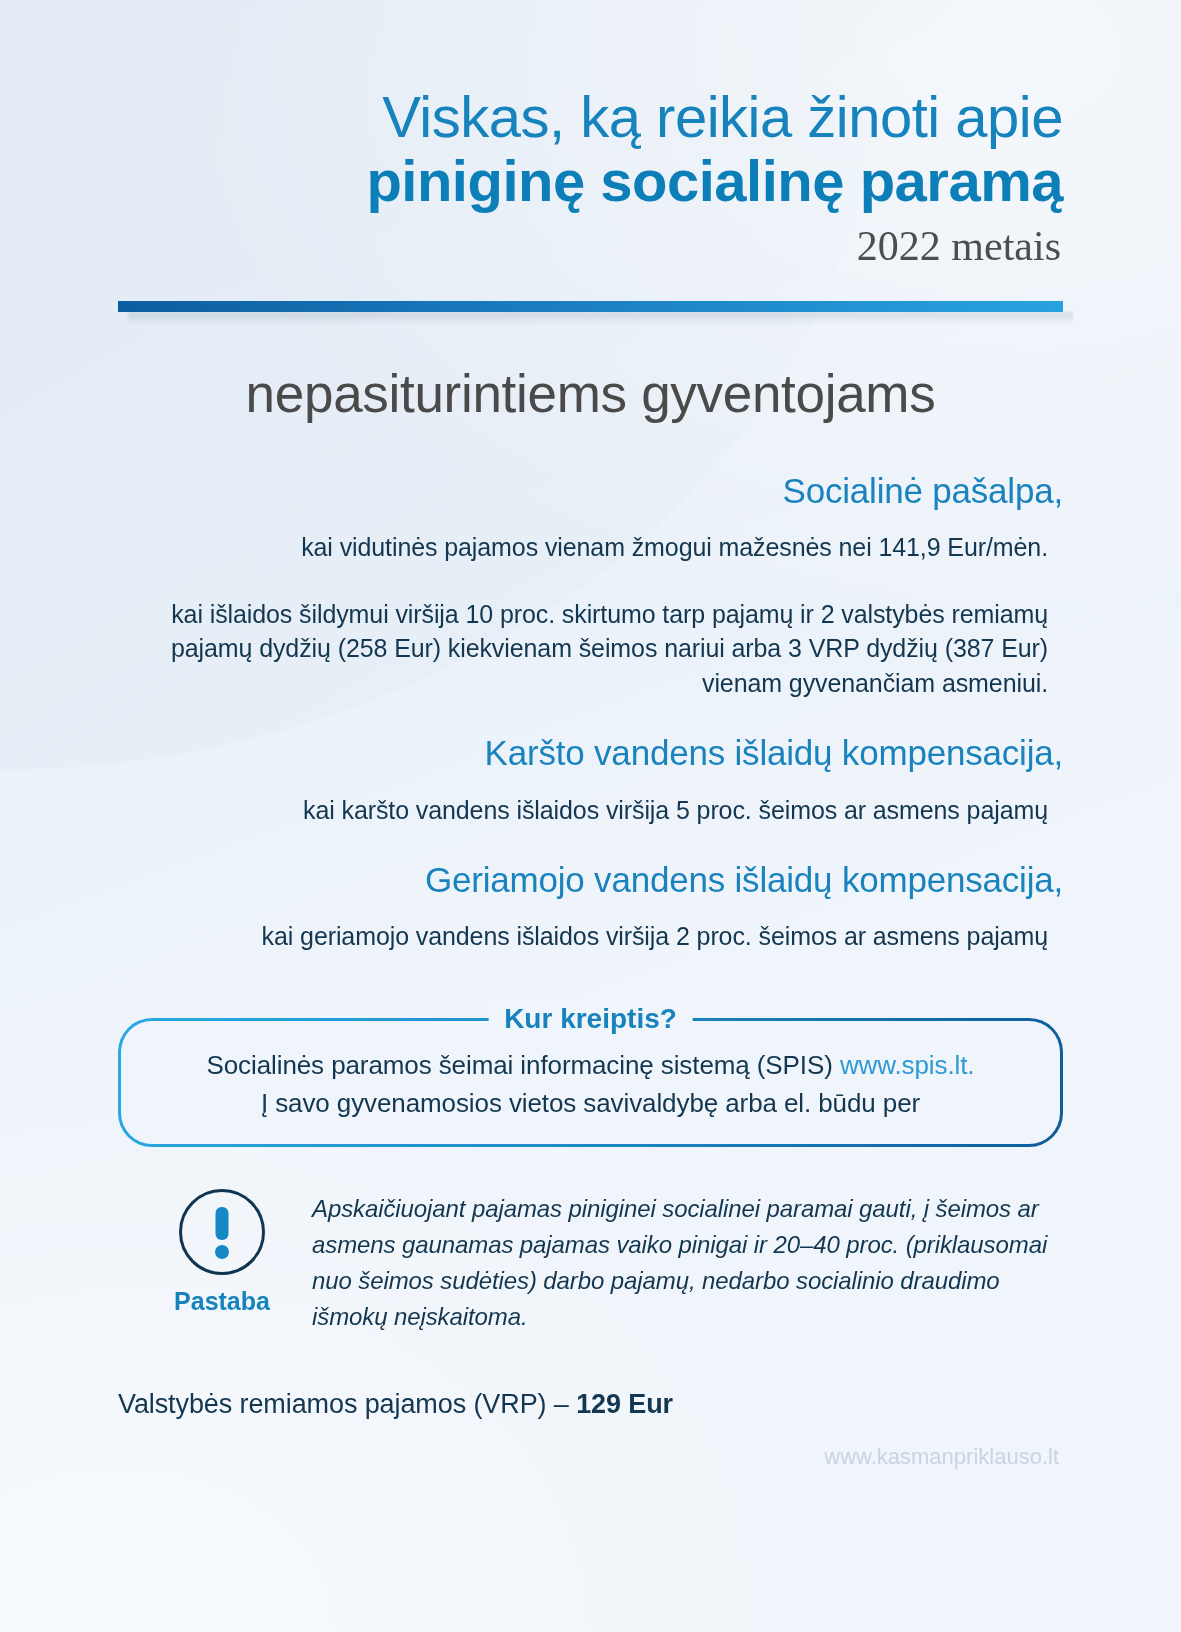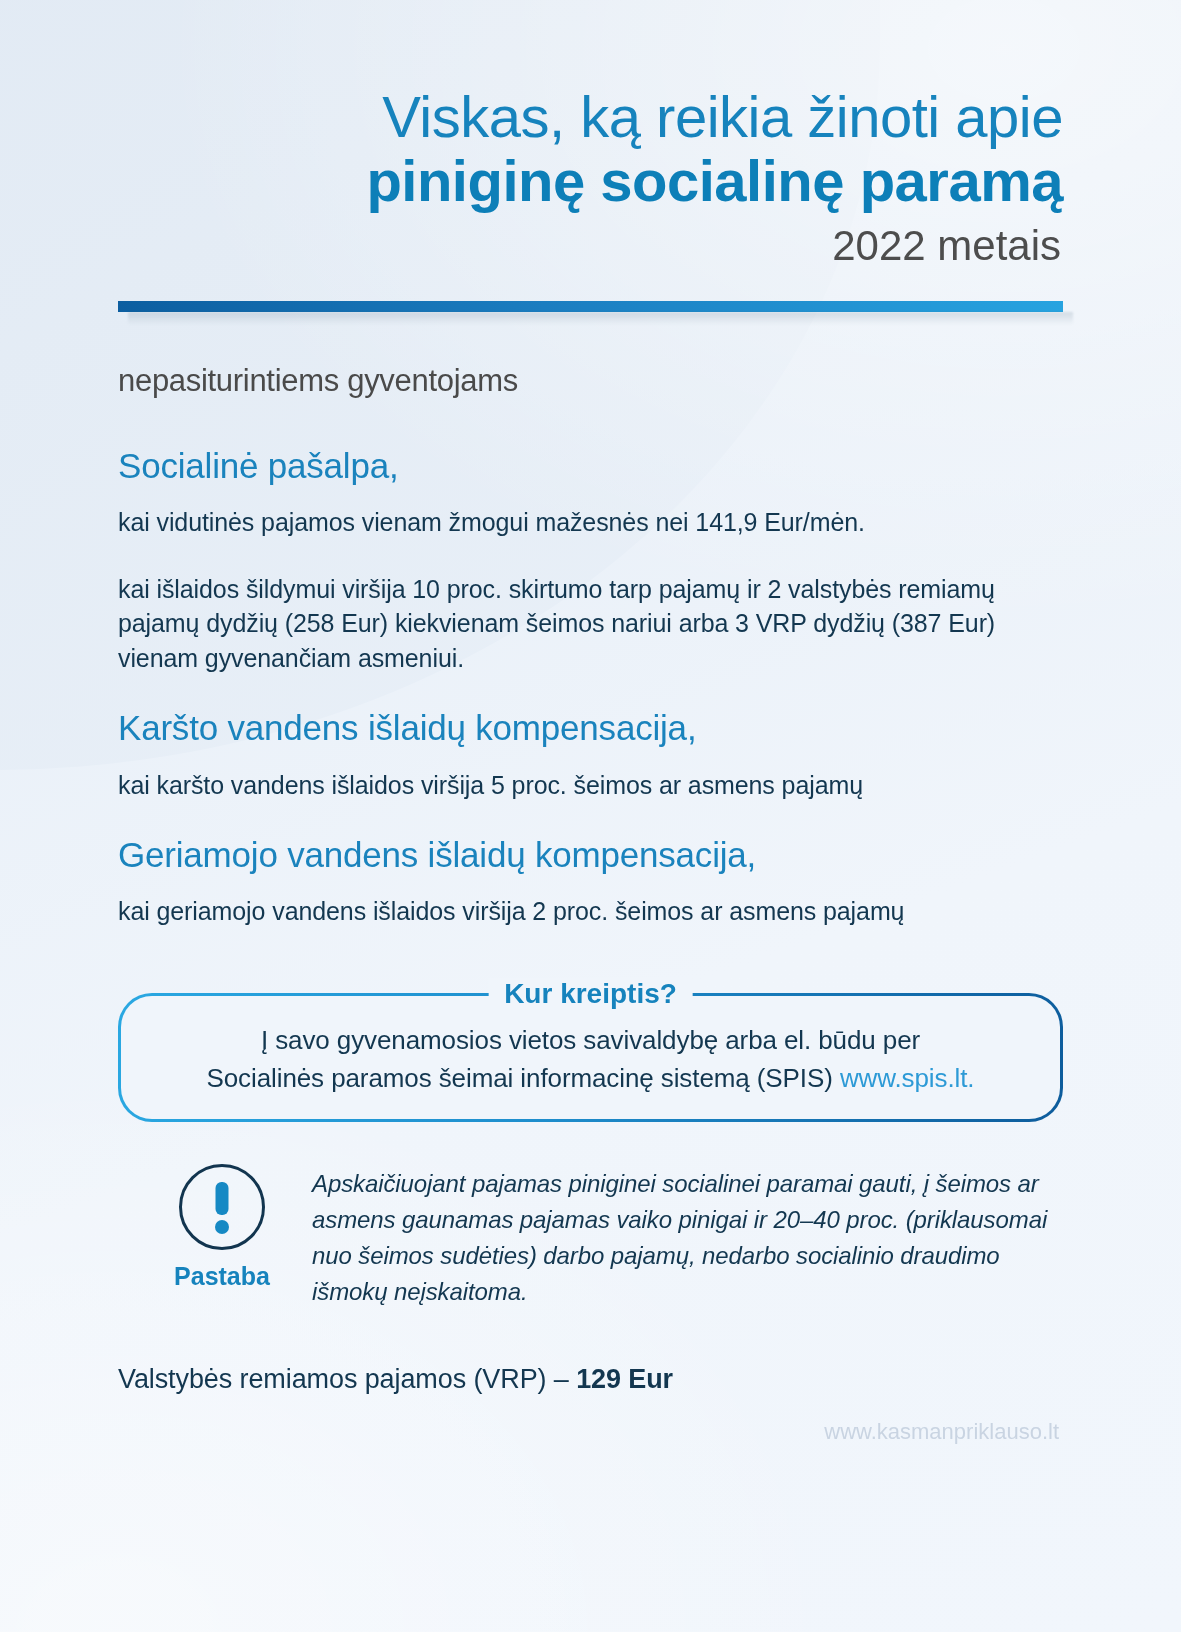--- a/index.html
+++ b/index.html
@@ -74,20 +74,21 @@
     white-space: nowrap;
     margin-top: 2px;
   }
   .title-year {
     font-size: 42px;
     line-height: 1.25;
     color: #4d4d4d;
     font-weight: 400;
     margin-top: 6px;
     margin-right: 2px;
+    font-family: Liberation Serif, serif;
   }
 
   .divider-wrap {
     position: relative;
     margin-top: 28px;
     height: 30px;
   }
   .divider {
     height: 11px;
     width: 100%;
@@ -98,33 +99,34 @@
     left: 10px;
     top: 11px;
     width: 100%;
     height: 13px;
     background: linear-gradient(180deg, rgba(60,90,120,.16) 0%, rgba(60,90,120,0) 100%);
     filter: blur(1px);
   }
 
   .subtitle {
     margin-top: 32px;
-    text-align: left;
-    font-size: 31px;
+    text-align: center;
+    font-size: 53px;
     color: #4a4a4a;
     font-weight: 400;
     letter-spacing: -0.3px;
   }
 
   
   .benefits {
     margin-top: 46px;
   }
   .benefit {
     margin-bottom: 32px;
+    text-align: right;
   }
   .benefit-title {
     font-size: 35px;
     color: #1a83bd;
     font-weight: 400;
     line-height: 1.18;
     letter-spacing: -0.2px;
   }
   .benefit-desc {
     font-size: 25px;
@@ -293,22 +295,22 @@
       <div class="benefit">
         <div class="benefit-title">Geriamojo vandens išlaidų kompensacija,</div>
         <div class="benefit-desc">kai geriamojo vandens išlaidos viršija 2 proc. šeimos  ar asmens pajamų</div>
       </div>
 
     </div>
 
     <div class="contact-wrap">
       <div class="contact-box">
         <div class="contact-notch">Kur kreiptis?</div>
+        <div class="contact-line"><span>Socialinės paramos šeimai informacinę sistemą (SPIS) </span><span class="contact-link">www.spis.lt.</span></div>
         <div class="contact-line">Į savo gyvenamosios vietos savivaldybę arba el. būdu per</div>
-        <div class="contact-line"><span>Socialinės paramos šeimai informacinę sistemą (SPIS) </span><span class="contact-link">www.spis.lt.</span></div>
       </div>
     </div>
 
     <div class="note">
       <div class="note-icon-col">
         <div class="note-circle">
           <span class="note-bang-bar"></span>
           <span class="note-bang-dot"></span>
         </div>
         <div class="note-label">Pastaba</div>

